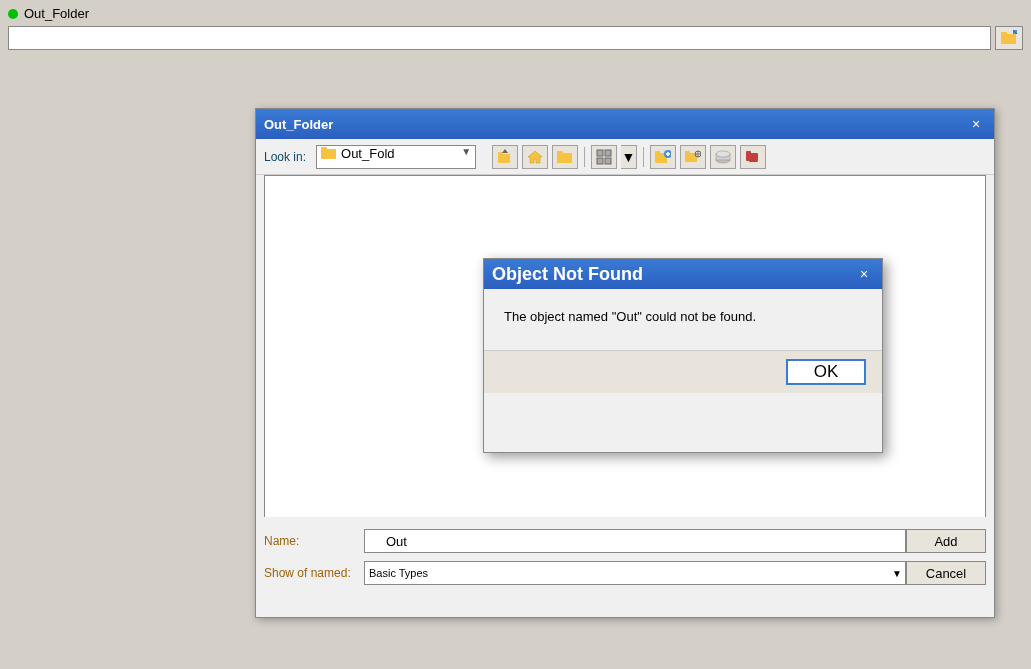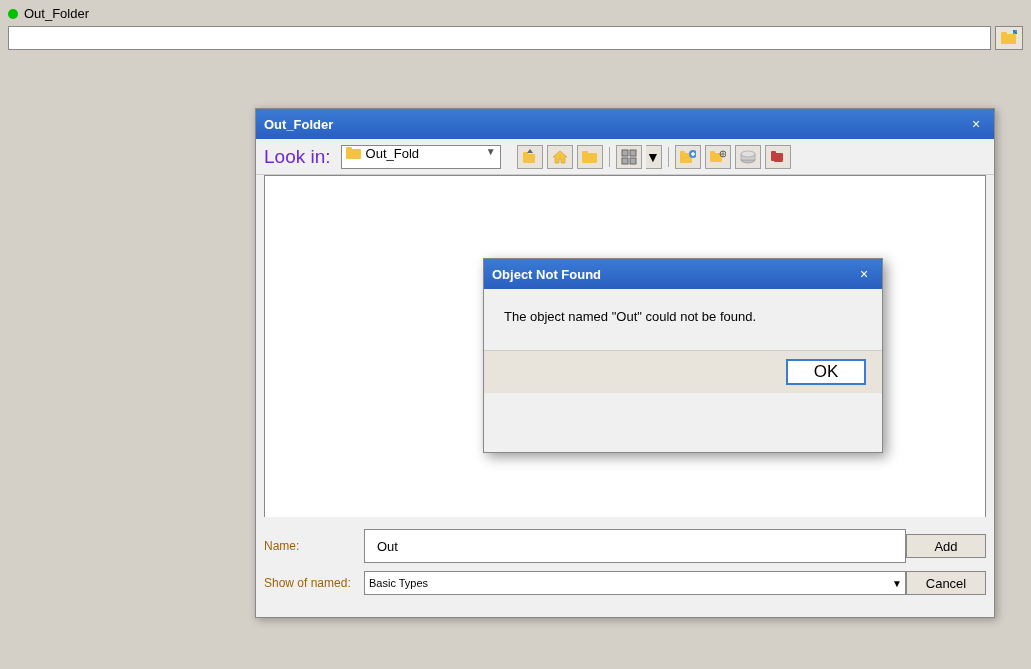--- a/index.html
+++ b/index.html
@@ -102,22 +102,22 @@
       height: 36px;
       background: #f0f0f0;
       border-bottom: 1px solid #ccc;
       display: flex;
       align-items: center;
       padding: 0 8px;
       gap: 4px;
     }
 
     .toolbar-label {
-      font-size: 19px;
-      color: #6d28d9;
+      font-size: 12px;
+      color: #0c4a6e;
       margin-right: 6px;
     }
 
     .toolbar-dropdown {
       display: flex;
       border: 1px solid #888;
       background: white;
       height: 24px;
       padding: 0 4px;
       min-width: 160px;
@@ -186,24 +186,24 @@
     }
 
     .form-label {
       width: 100px;
       font-size: 12px;
       color: #a16207;
     }
 
     .form-input {
       flex: 1;
-      height: 34px;
-      border: 1px solid #888;
-      background: white;
-      padding: 0 12px;
+      height: 24px;
+      border: 1px solid #888;
+      background: white;
+      padding: 0 21px;
       font-size: 13px;
     }
 
     .form-select-wrapper {
       flex: 1;
       position: relative;
       display: flex;
       align-items: center;
     }
 
@@ -251,21 +251,21 @@
       height: 30px;
       background: linear-gradient(to bottom, #3a7bd5, #2a5fc0);
       display: flex;
       align-items: center;
       justify-content: space-between;
       padding: 0 8px;
     }
 
     .error-title {
       color: white;
-      font-size: 13px;
+      font-size: 18px;
       font-weight: bold;
     }
 
     .error-close {
       width: 20px;
       height: 20px;
       background: none;
       border: none;
       color: white;
       font-size: 14px;

